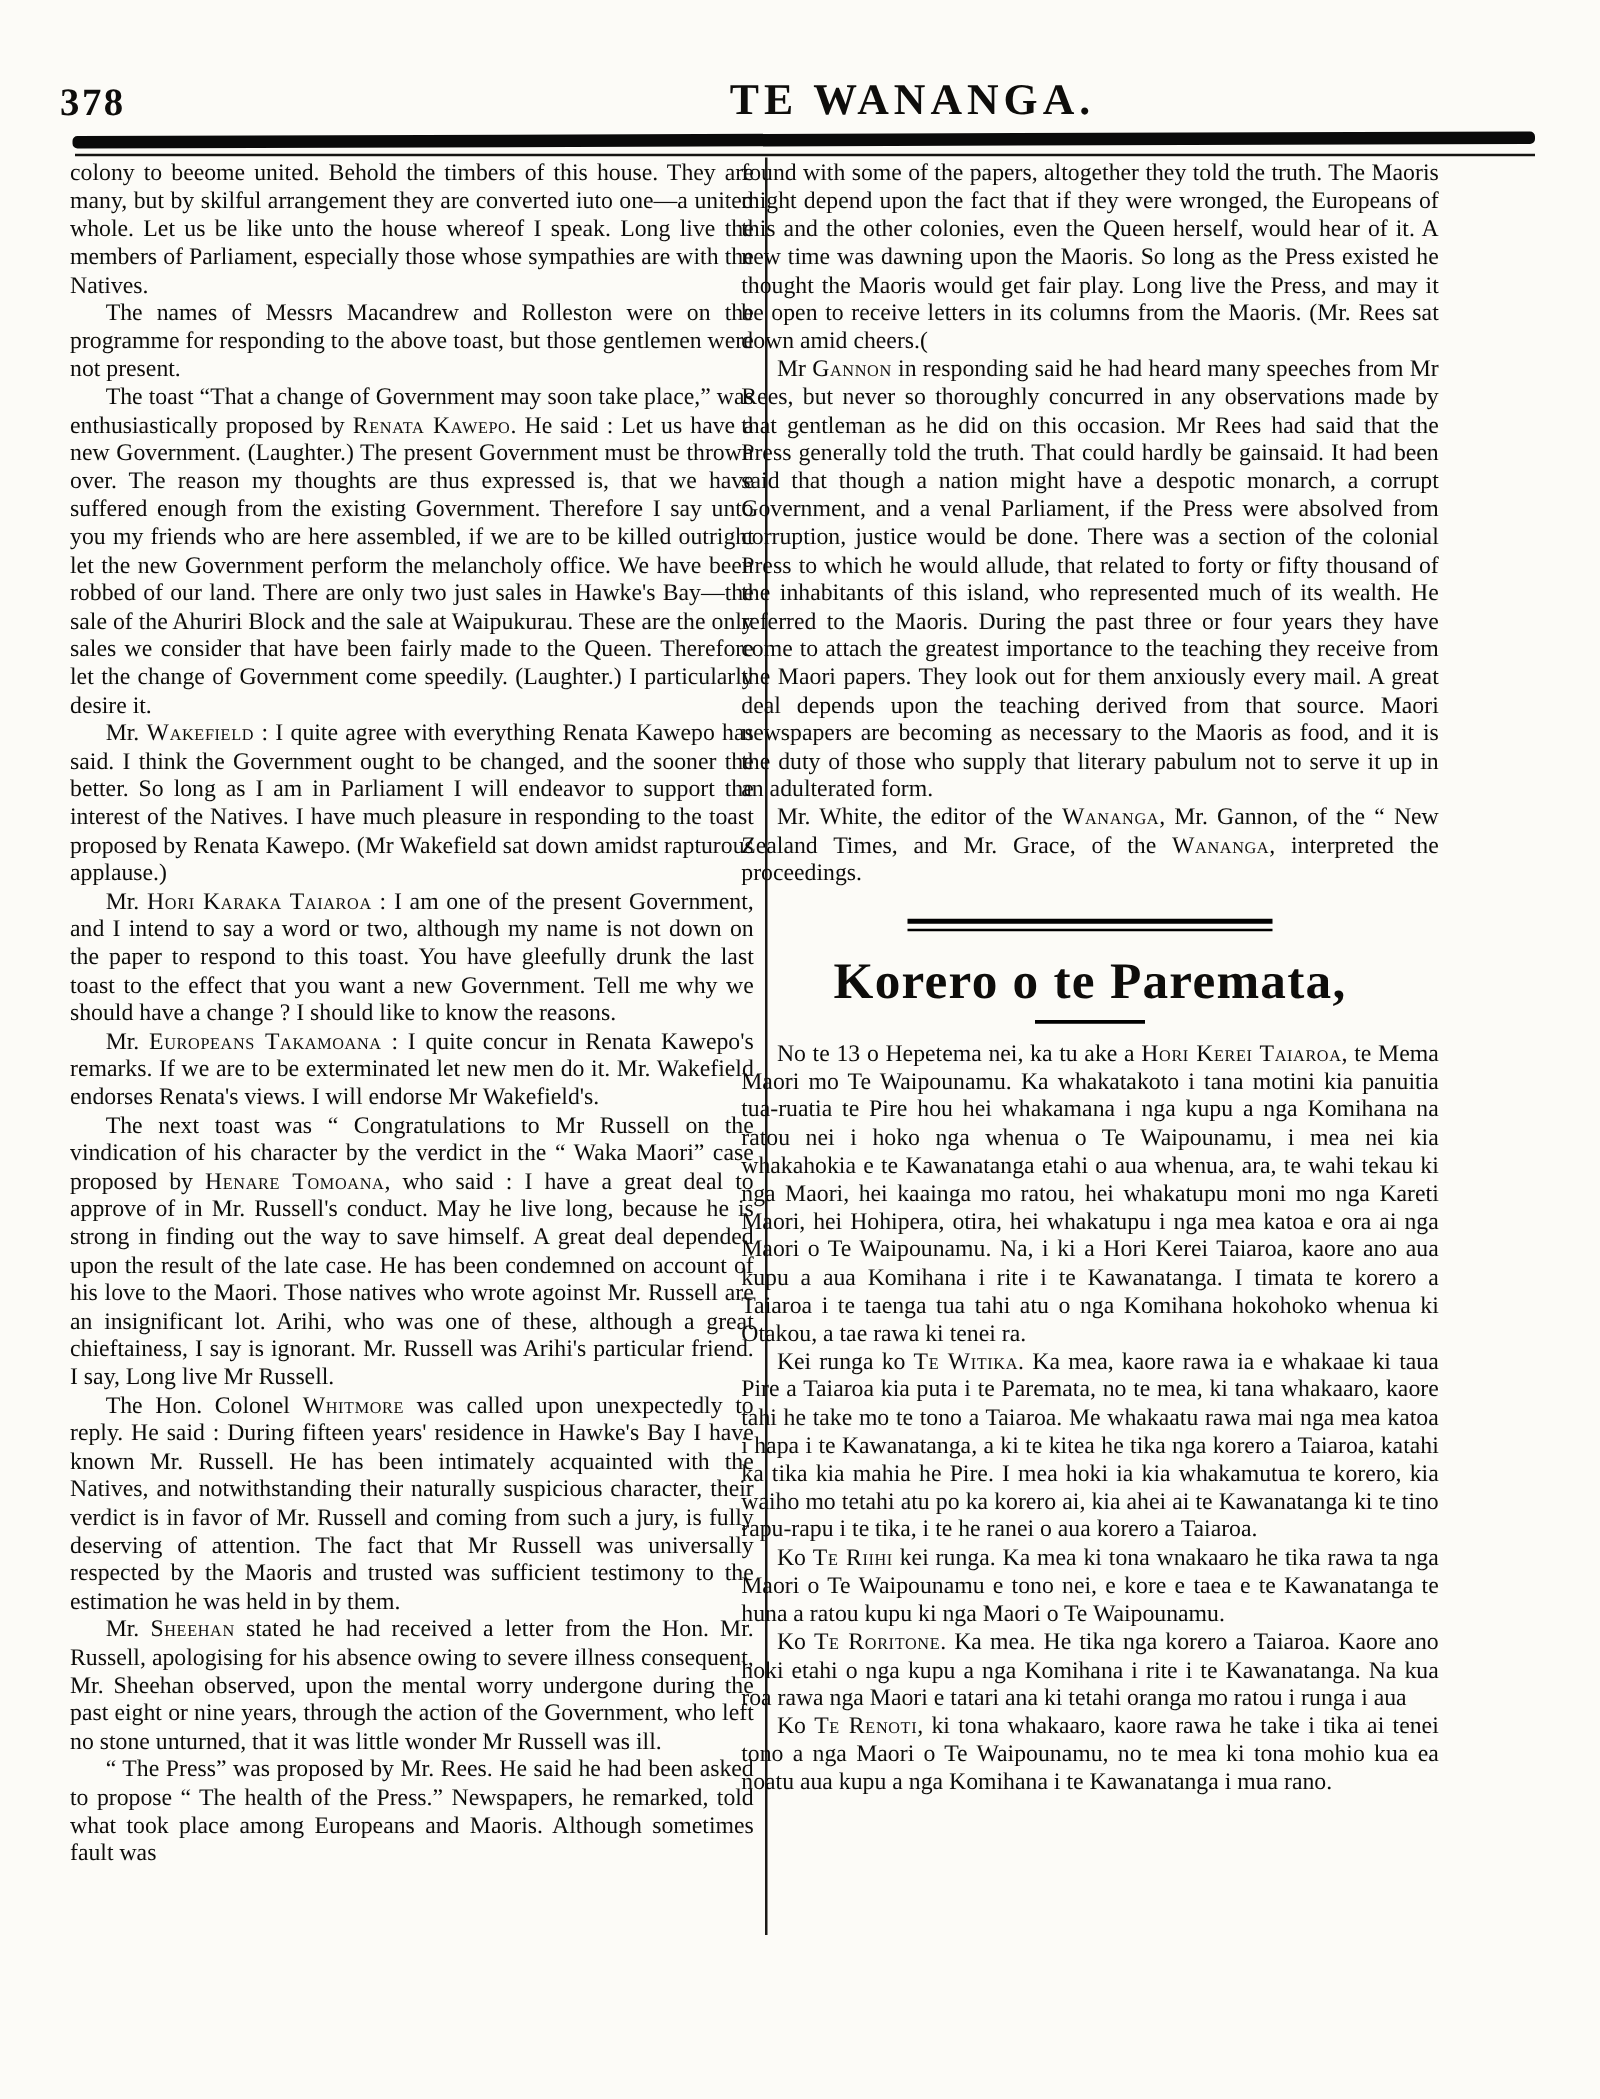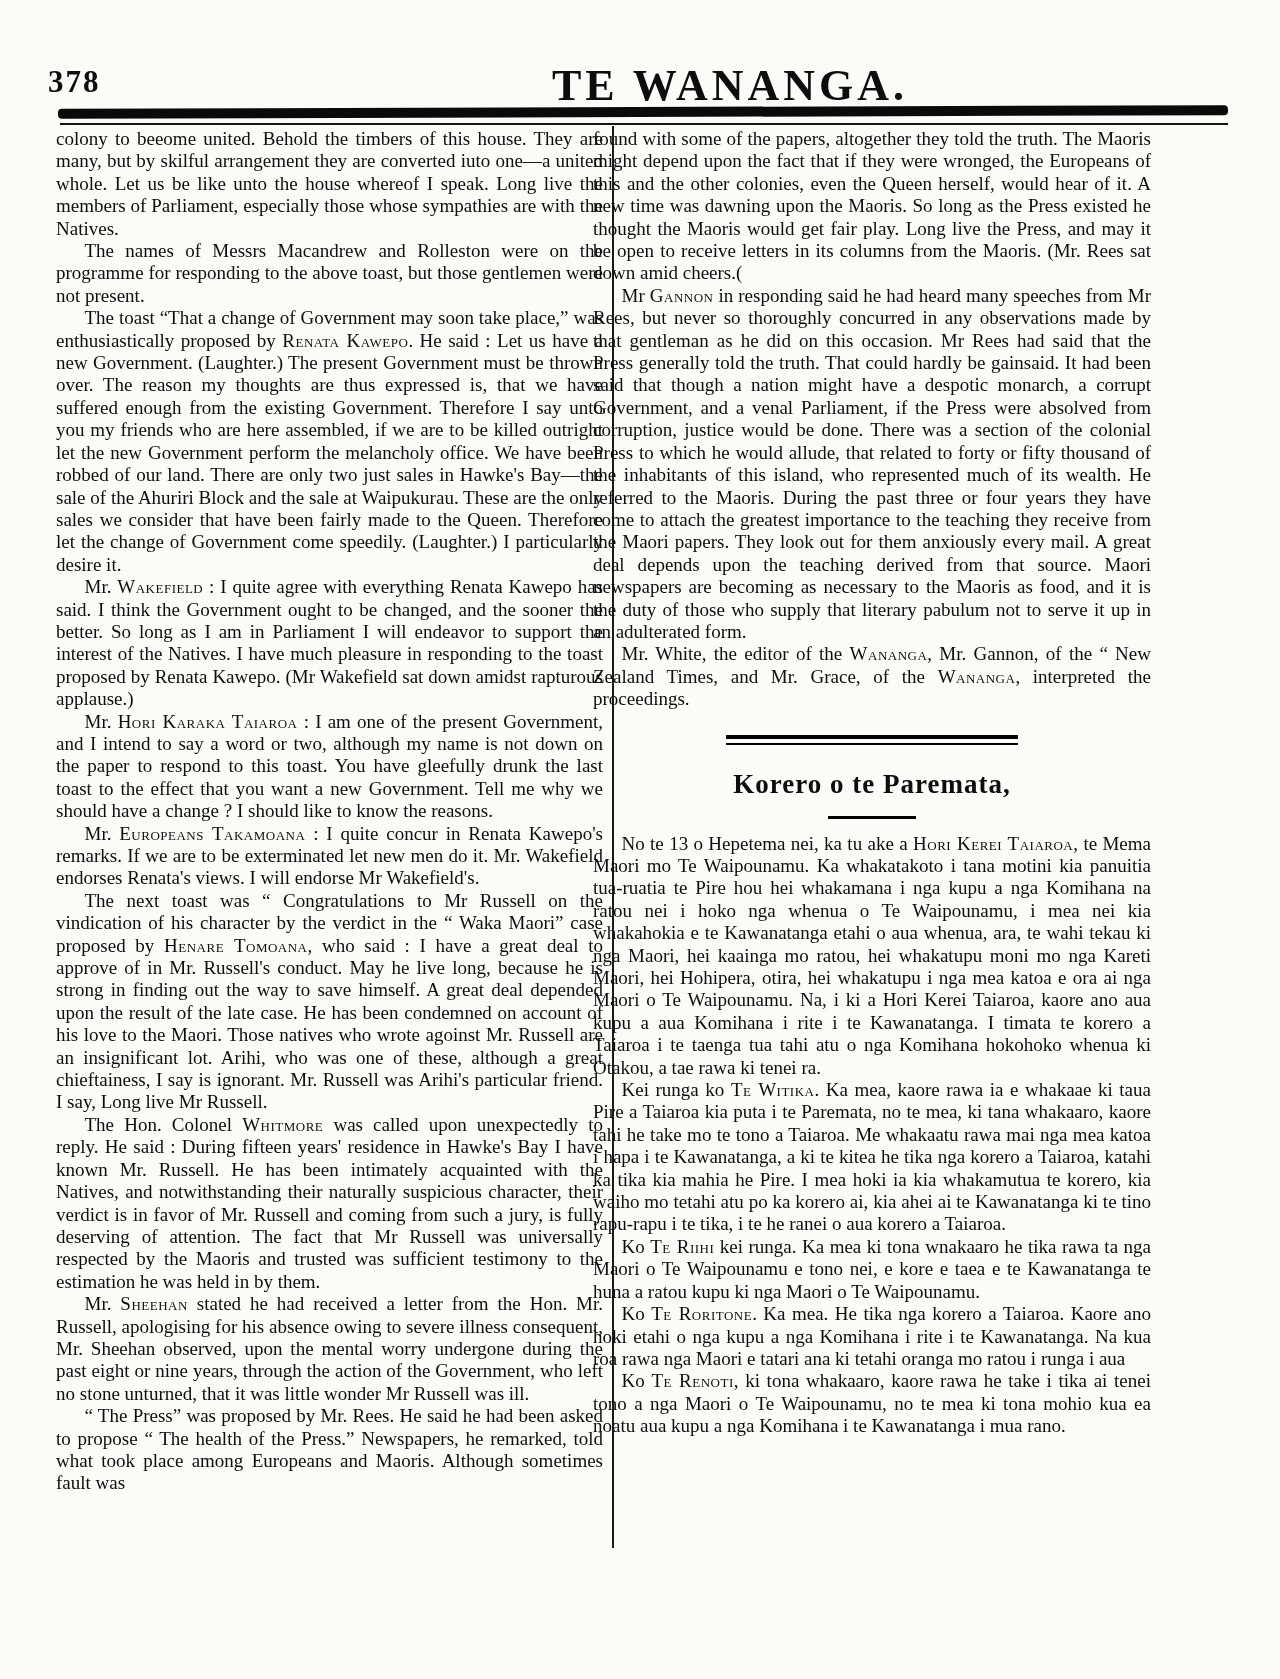--- a/index.html
+++ b/index.html
@@ -12,21 +12,21 @@
     overflow:hidden;
   }
   
   .page-number{
     position:absolute;left:48px;top:64px;
     font-size:31px;font-weight:700;letter-spacing:2px;
   }
   .masthead{
     position:absolute;left:190px;top:60px;width:1080px;
     text-align:center;
-    font-size:44px;font-weight:700;letter-spacing:4px;
+    font-size:35px;font-weight:700;letter-spacing:4px;
   }
   .rule-thick{
     position:absolute;left:58px;top:107px;width:1170px;height:10px;
     background:#0a0a0a;border-radius:4px;
     transform:rotate(-0.18deg);
   }
   .rule-thin{
     position:absolute;left:60px;top:123px;width:1168px;height:2px;
     background:#151412;
   }
@@ -46,21 +46,21 @@
   .para.noindent{text-indent:0;}
   .sc{font-variant:small-caps;letter-spacing:0.5px;}
   .i{}
   
   .divider-double{
     width:292px;height:4px;margin:24px auto 16px auto;
     border-top:4px solid #000;border-bottom:2px solid #000;
   }
   .section-heading{
     margin:0;text-align:center;text-indent:0;
-    font-size:27px;font-weight:700;letter-spacing:1px;
+    font-size:41px;font-weight:700;letter-spacing:1px;
     line-height:46px;
   }
   .divider-short{
     width:88px;height:3px;background:#000;margin:9px auto 14px auto;
   }
 </style>
 </head>
 <body>
 
 <div class="page-number">378</div>

